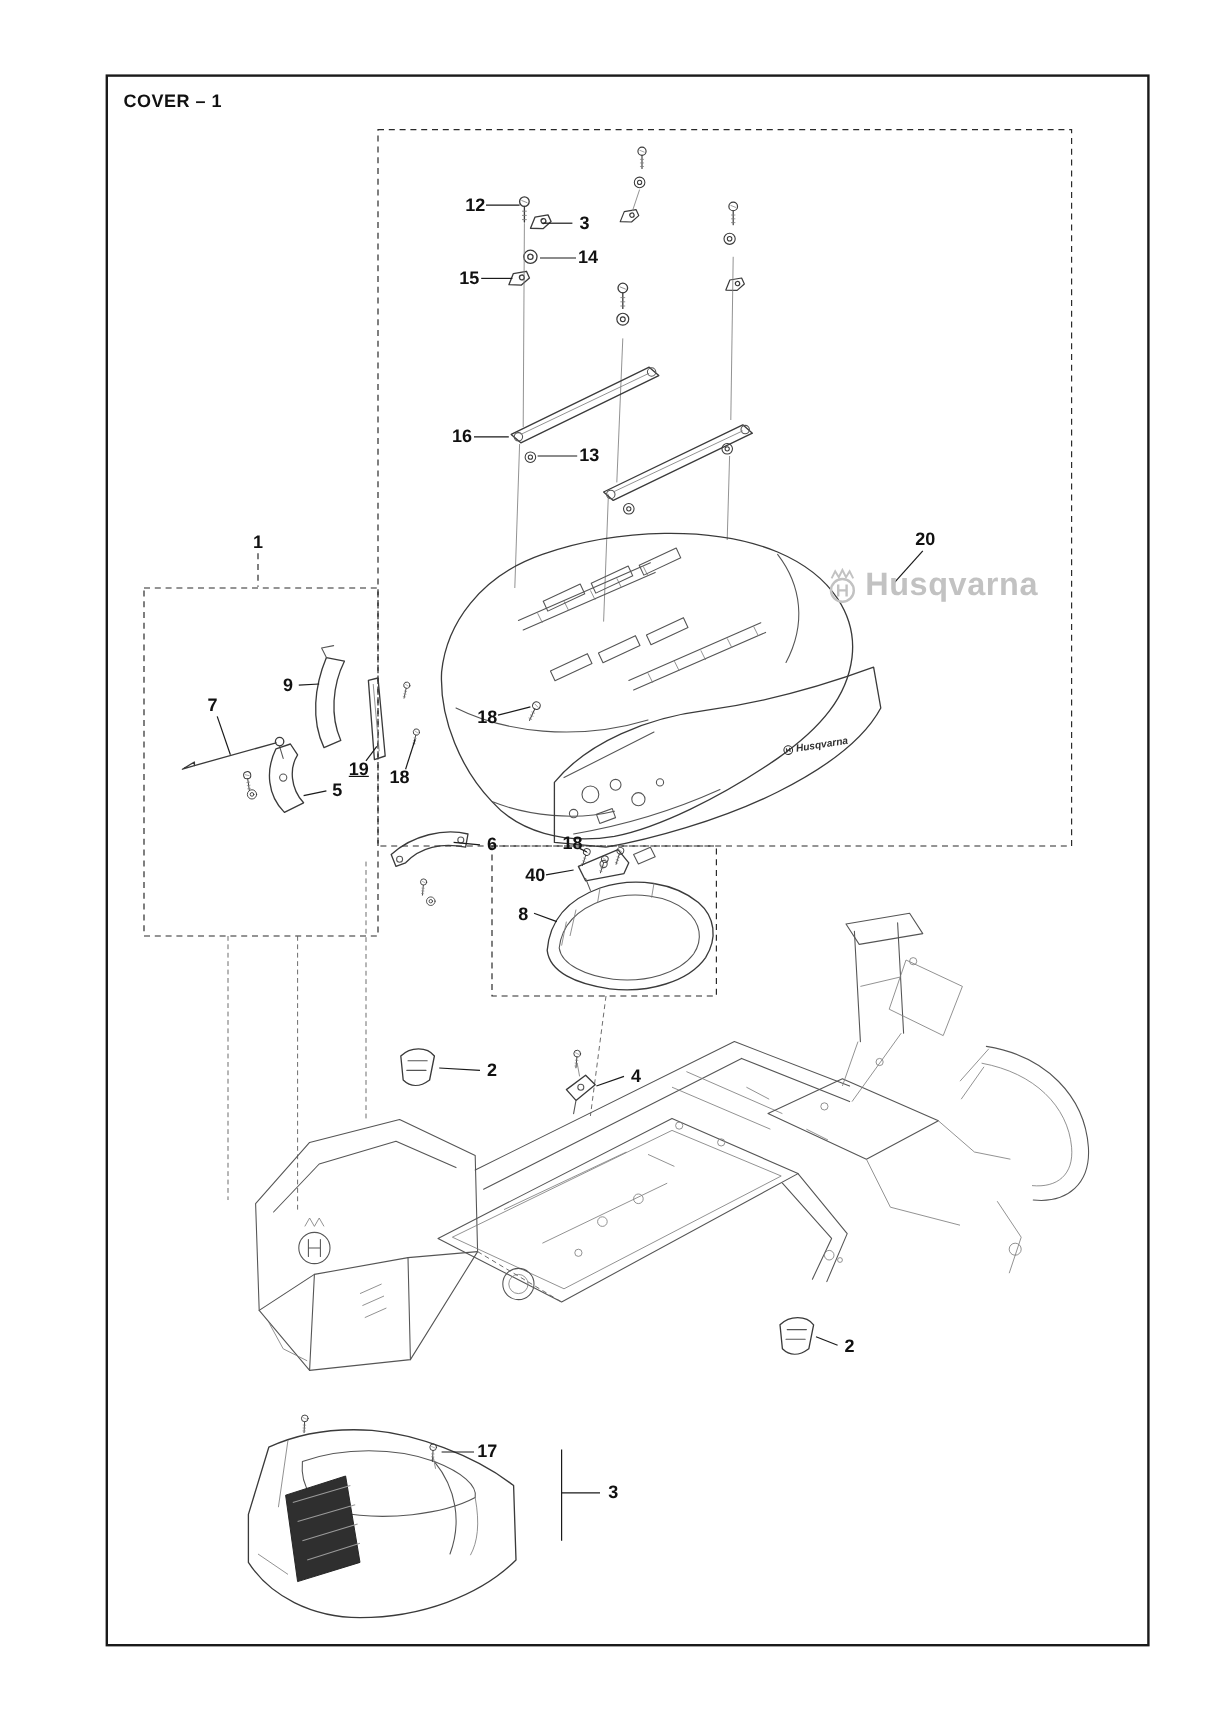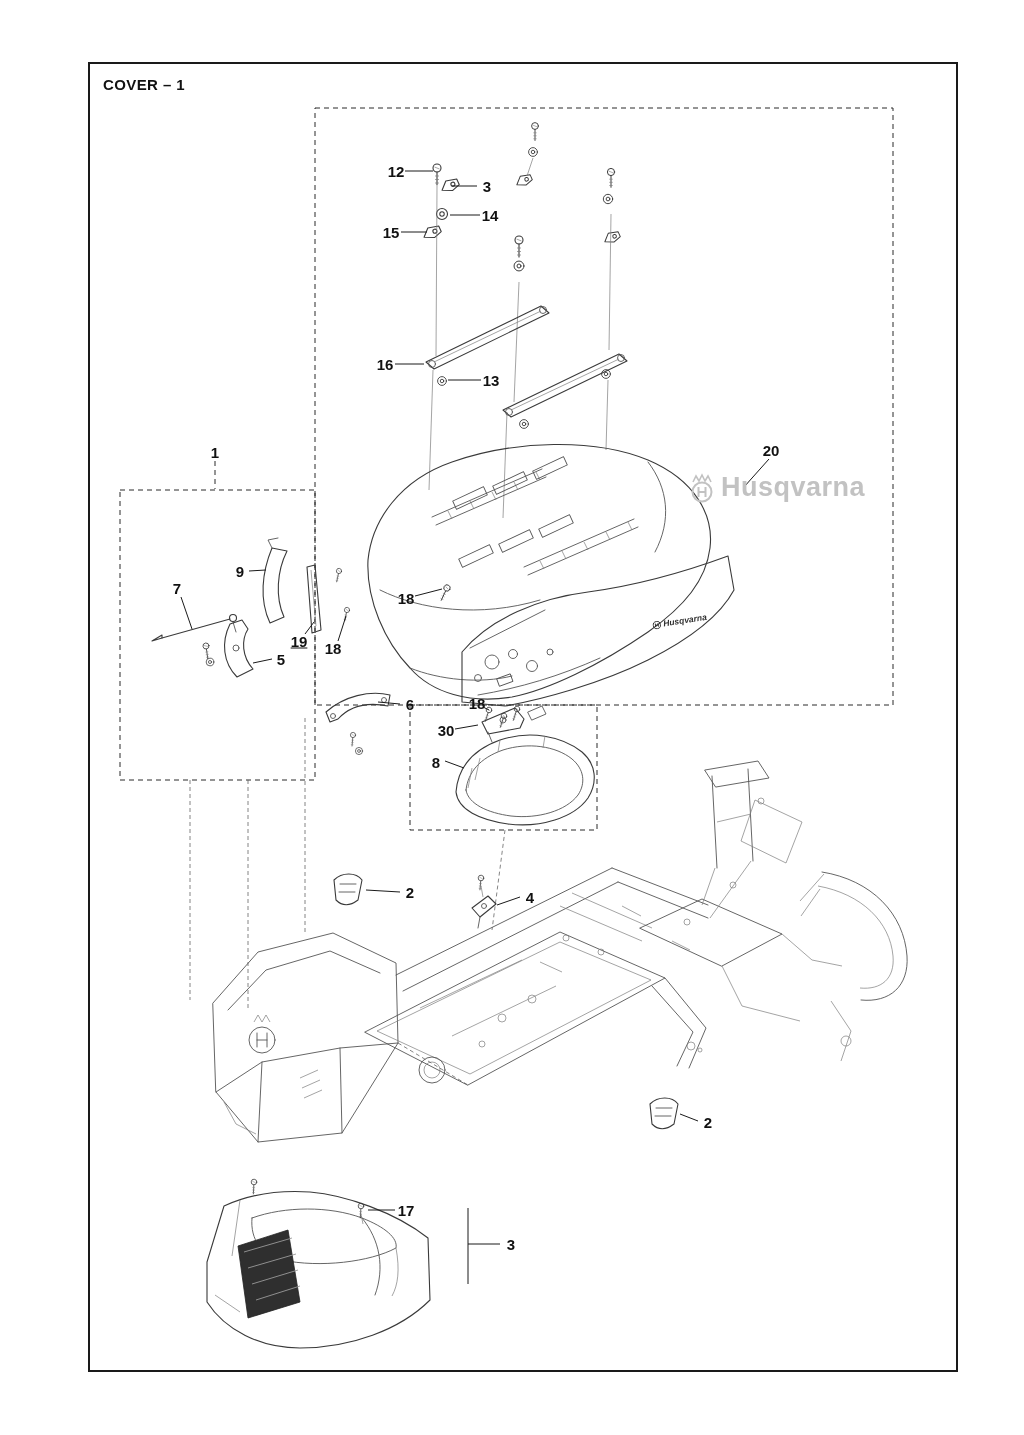--- a/index.html
+++ b/index.html
@@ -306,20 +306,20 @@
   <div class="callout" style="left:215px; top:452px;">1</div>
   <div class="callout" style="left:771px; top:450px;">20</div>
   <div class="callout" style="left:240px; top:571px;">9</div>
   <div class="callout" style="left:406px; top:598px;">18</div>
   <div class="callout" style="left:177px; top:588px;">7</div>
   <div class="callout" style="left:281px; top:659px;">5</div>
   <div class="callout" style="left:299px; top:641px;text-decoration:underline;">19</div>
   <div class="callout" style="left:333px; top:648px;">18</div>
   <div class="callout" style="left:410px; top:704px;">6</div>
   <div class="callout" style="left:477px; top:703px;">18</div>
-  <div class="callout" style="left:446px; top:730px;">30</div>
+  <div class="callout" style="left:446px; top:730px;">40</div>
   <div class="callout" style="left:436px; top:762px;">8</div>
   <div class="callout" style="left:410px; top:892px;">2</div>
   <div class="callout" style="left:530px; top:897px;">4</div>
   <div class="callout" style="left:708px; top:1122px;">2</div>
   <div class="callout" style="left:406px; top:1210px;">17</div>
   <div class="callout" style="left:511px; top:1244px;">3</div>
 </div>
 
 </body></html>

